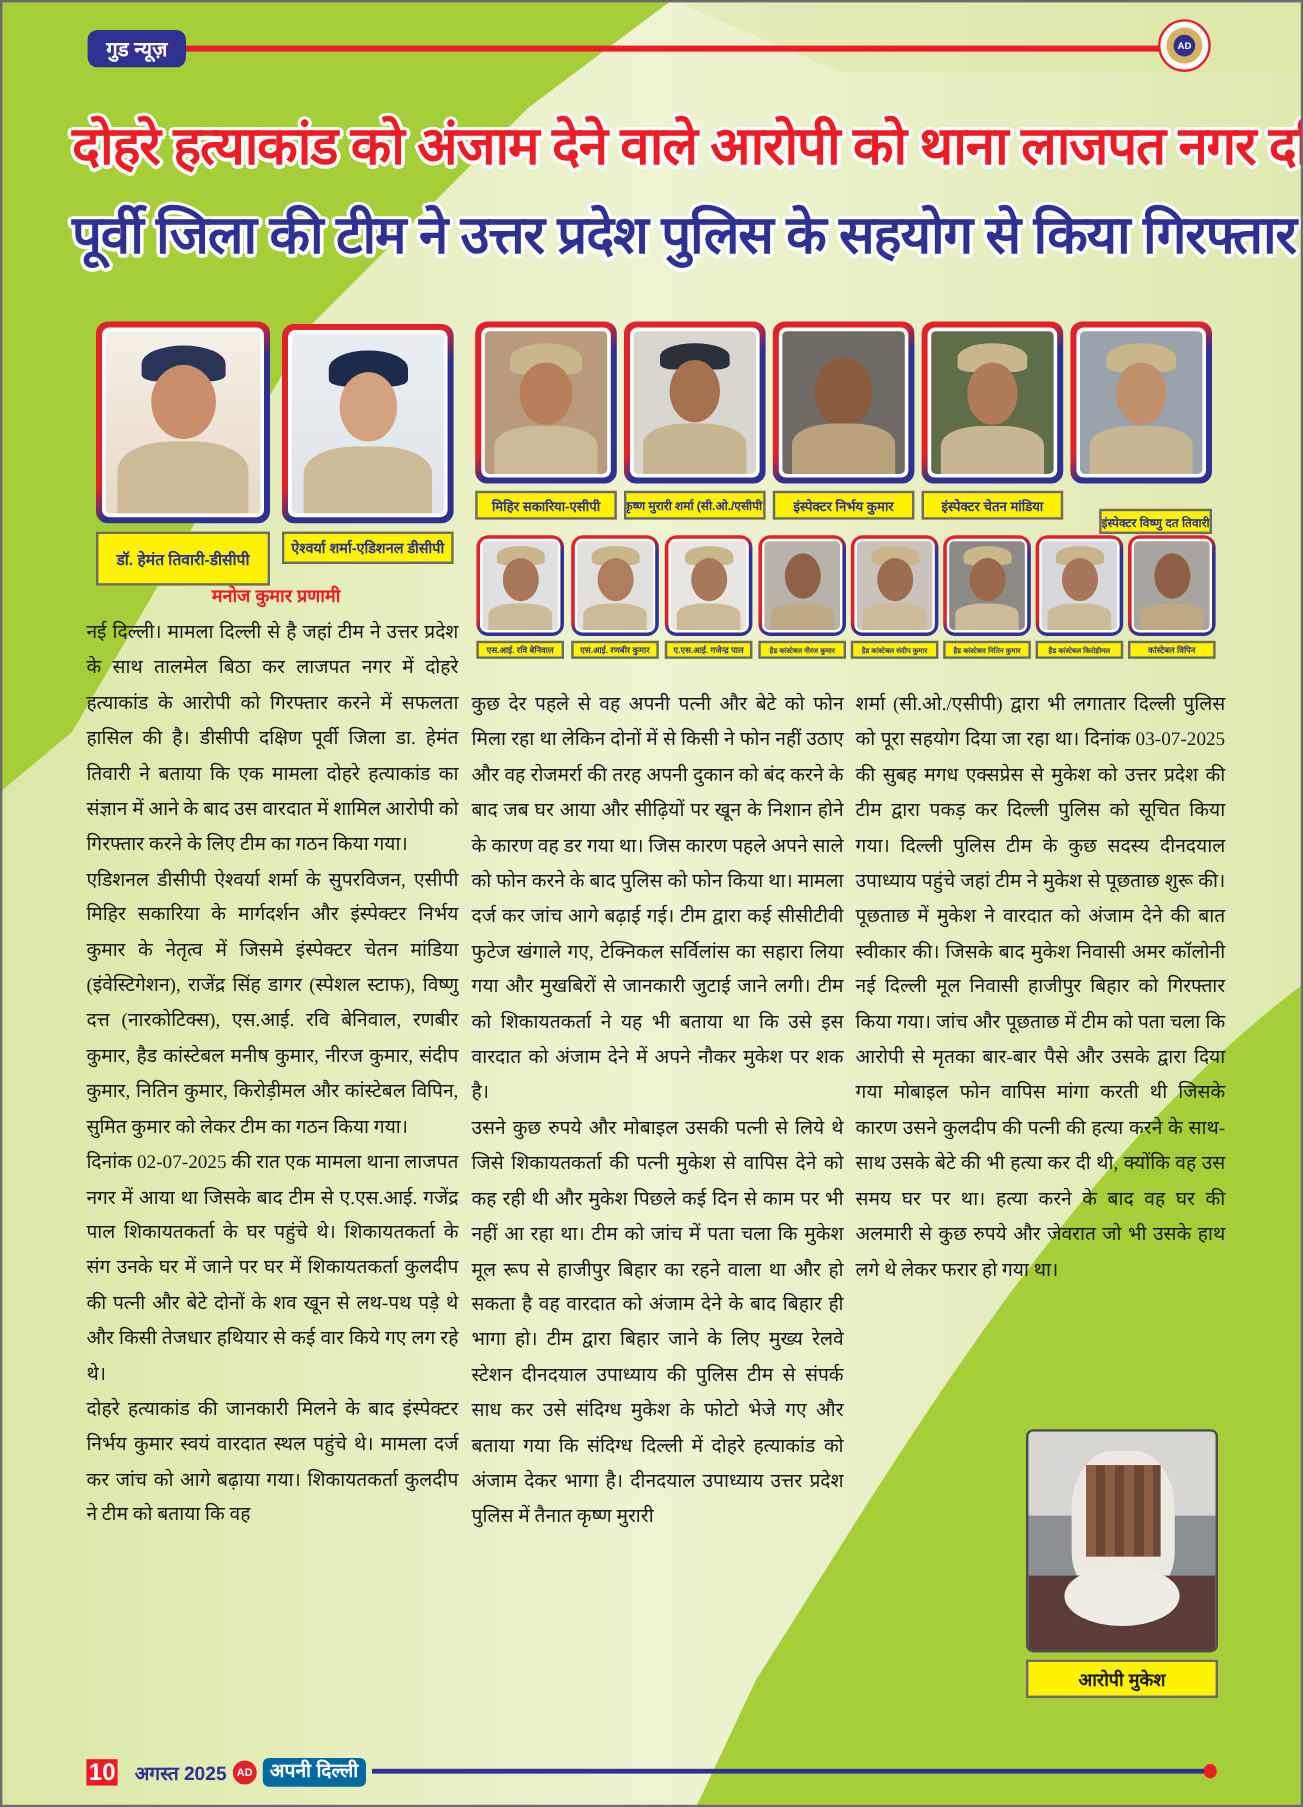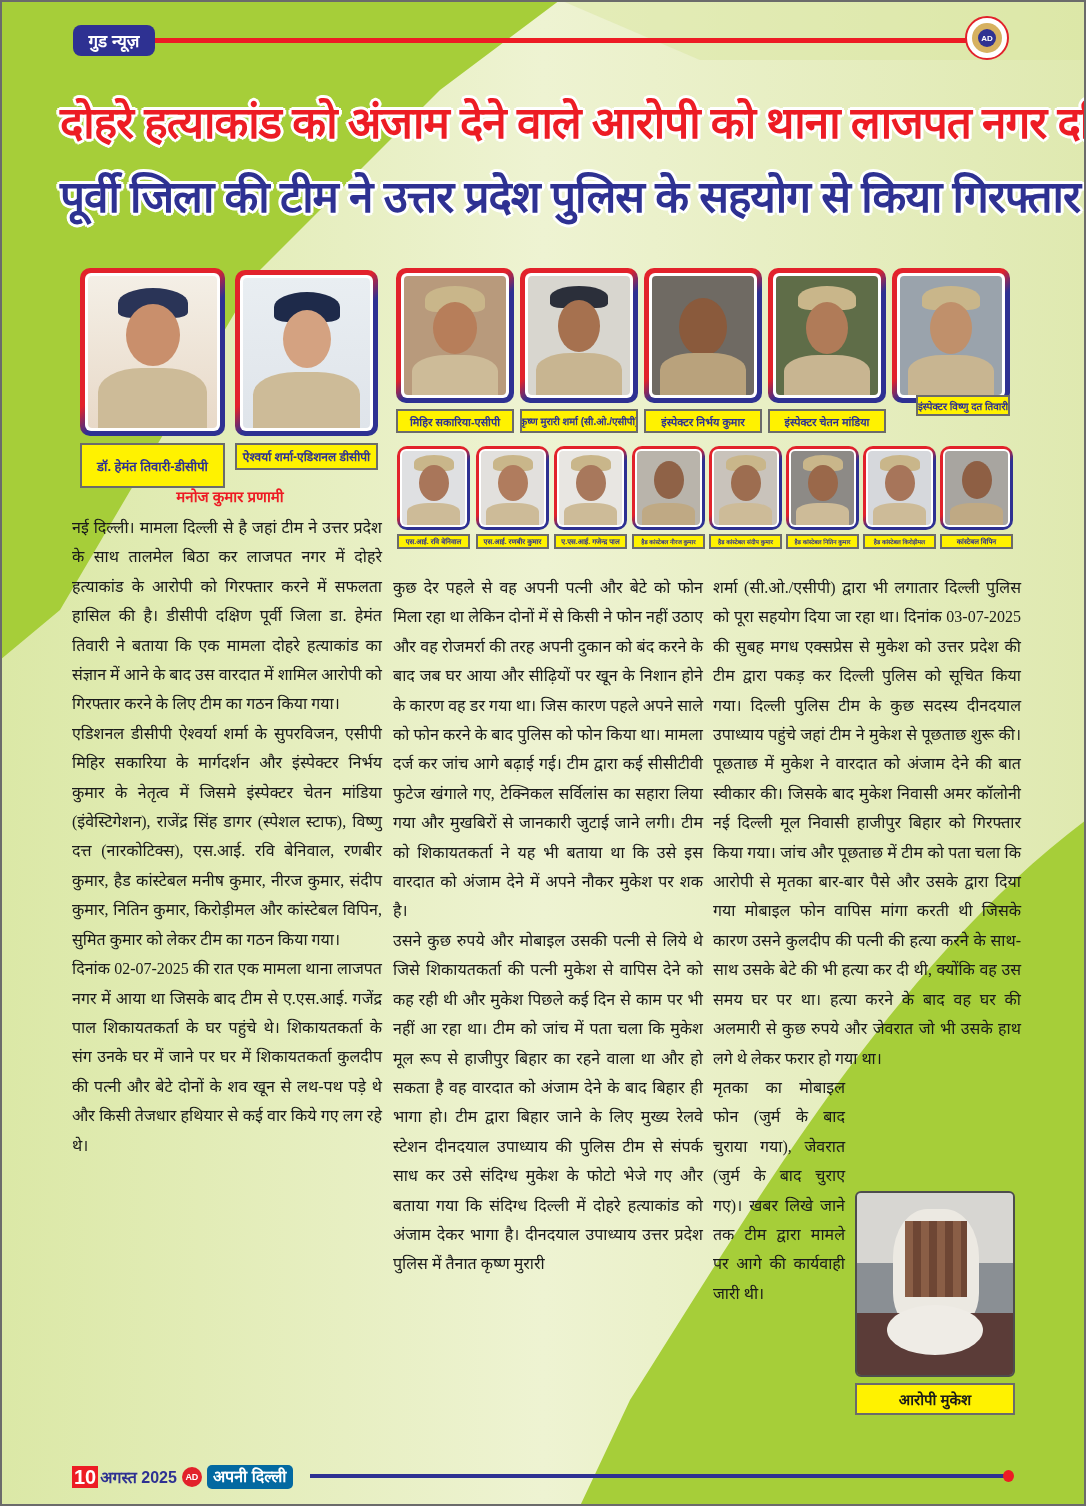--- a/index.html
+++ b/index.html
@@ -72,21 +72,21 @@
   .red-label { color: #ed1c24; font-weight: bold; }
   .wrap-text { width: 132px; text-align: justify; }
 
   .accused { position: absolute; left: 855px; top: 1191px; width: 160px; z-index: 3; }
   .accused .shot { width: 160px; height: 186px; border: 2px solid #4d4d4d; border-radius: 6px; background: #8a8f94; position: relative; overflow: hidden; }
   .accused .cap2 { margin-top: 6px; height: 32px; background: #fff200; border: 2px solid #6b6b6b; font-family: "Liberation Sans", sans-serif; font-weight: bold; color: #1a1a1a; font-size: 15px; display: flex; align-items: center; justify-content: center; }
 
   
   .footer { position: absolute; left: 72px; top: 1466px; height: 22px; z-index: 3; display: flex; align-items: center; font-family: "Liberation Sans", sans-serif; font-weight: bold; }
   .pg { background: #ed1c24; color: #fff; font-size: 20px; height: 22px; line-height: 22px; padding: 0 2px; }
-  .fdate { color: #2e3192; font-size: 16px; margin-left: 2px; }
+  .fdate { color: #2e3192; font-size: 16px; margin-left: 14px; }
   .flogo { width: 20px; height: 20px; border-radius: 50%; background: #e2222b; color: #fff; font-size: 9px; display: flex; align-items: center; justify-content: center; margin: 0 5px; }
   .fpub { background: #0369a1; color: #fff; font-size: 16px; height: 24px; line-height: 24px; padding: 0 6px; border-radius: 5px; }
   .footer-rule { position: absolute; left: 310px; top: 1474px; width: 700px; height: 4px; background: #2e3192; z-index: 2; }
   .footer-dot { position: absolute; left: 1003px; top: 1470px; width: 11px; height: 12px; border-radius: 50%; background: #ed1c24; z-index: 3; }
 </style>
 </head>
 <body>
 
 <div class="bg">
   <svg viewBox="0 0 1086 1506" preserveAspectRatio="none">
@@ -196,21 +196,21 @@
 <div class="photo" style="left:892px;top:268px;width:118px;height:166px;">
   <div class="frame" style="height:135px;">
       <div class="pic">
         <div class="pic-inner" style="background:#9aa3ac;">
     <div class="cap" style="top:10px;width:58px;height:24px;background:#c9b68a;"></div>
     <div class="head" style="top:26px;width:42px;height:52px;background:#c0906b;"></div>
     <div class="body" style="height:40px;background:#c8b591;"></div>
   </div>
       </div>
     </div>
-  <div class="caption" style="top:127px;height:21px;font-size:10px;margin-left:24px;">इंस्पेक्टर विष्णु दत तिवारी</div>
+  <div class="caption" style="top:156px;height:21px;font-size:10px;margin-left:24px;">इंस्पेक्टर विष्णु दत तिवारी</div>
 </div>
 
 <div class="photo" style="left:397px;top:446px;width:73px;height:103px;">
   <div class="frame" style="height:84px;padding:3px;">
       <div class="pic" style="padding:2px;">
         <div class="pic-inner" style="background:#dfe0e2;">
     <div class="cap" style="top:4px;width:40px;height:16px;background:#c9b68a;"></div>
     <div class="head" style="top:14px;width:30px;height:36px;background:#a9765a;"></div>
     <div class="body" style="height:22px;background:#cdbb98;"></div>
   </div>
@@ -300,30 +300,30 @@
     </div>
   <div class="caption" style="top:88px;height:15px;font-size:7px;">कांस्टेबल विपिन</div>
 </div>
 
 <div class="byline">मनोज कुमार प्रणामी</div>
 
 <div class="col col1">
   <p>नई दिल्ली। मामला दिल्ली से है जहां टीम ने उत्तर प्रदेश के साथ तालमेल बिठा कर लाजपत नगर में दोहरे हत्याकांड के आरोपी को गिरफ्तार करने में सफलता हासिल की है। डीसीपी दक्षिण पूर्वी जिला डा. हेमंत तिवारी ने बताया कि एक मामला दोहरे हत्याकांड का संज्ञान में आने के बाद उस वारदात में शामिल आरोपी को गिरफ्तार करने के लिए टीम का गठन किया गया।</p>
   <p>एडिशनल डीसीपी ऐश्वर्या शर्मा के सुपरविजन, एसीपी मिहिर सकारिया के मार्गदर्शन और इंस्पेक्टर निर्भय कुमार के नेतृत्व में जिसमे इंस्पेक्टर चेतन मांडिया (इंवेस्टिगेशन), राजेंद्र सिंह डागर (स्पेशल स्टाफ), विष्णु दत्त (नारकोटिक्स), एस.आई. रवि बेनिवाल, रणबीर कुमार, हैड कांस्टेबल मनीष कुमार, नीरज कुमार, संदीप कुमार, नितिन कुमार, किरोड़ीमल और कांस्टेबल विपिन, सुमित कुमार को लेकर टीम का गठन किया गया।</p>
   <p>दिनांक 02-07-2025 की रात एक मामला थाना लाजपत नगर में आया था जिसके बाद टीम से ए.एस.आई. गजेंद्र पाल शिकायतकर्ता के घर पहुंचे थे। शिकायतकर्ता के संग उनके घर में जाने पर घर में शिकायतकर्ता कुलदीप की पत्नी और बेटे दोनों के शव खून से लथ-पथ पड़े थे और किसी तेजधार हथियार से कई वार किये गए लग रहे थे।</p>
+  <p>दोहरे हत्याकांड की जानकारी मिलने के बाद इंस्पेक्टर निर्भय कुमार स्वयं वारदात स्थल पहुंचे थे। मामला दर्ज कर जांच को आगे बढ़ाया गया। शिकायतकर्ता कुलदीप ने टीम को बताया कि वह</p>
 </div>
 
 <div class="col col2">
   <p>कुछ देर पहले से वह अपनी पत्नी और बेटे को फोन मिला रहा था लेकिन दोनों में से किसी ने फोन नहीं उठाए और वह रोजमर्रा की तरह अपनी दुकान को बंद करने के बाद जब घर आया और सीढ़ियों पर खून के निशान होने के कारण वह डर गया था। जिस कारण पहले अपने साले को फोन करने के बाद पुलिस को फोन किया था। मामला दर्ज कर जांच आगे बढ़ाई गई। टीम द्वारा कई सीसीटीवी फुटेज खंगाले गए, टेक्निकल सर्विलांस का सहारा लिया गया और मुखबिरों से जानकारी जुटाई जाने लगी। टीम को शिकायतकर्ता ने यह भी बताया था कि उसे इस वारदात को अंजाम देने में अपने नौकर मुकेश पर शक है।</p>
   <p>उसने कुछ रुपये और मोबाइल उसकी पत्नी से लिये थे जिसे शिकायतकर्ता की पत्नी मुकेश से वापिस देने को कह रही थी और मुकेश पिछले कई दिन से काम पर भी नहीं आ रहा था। टीम को जांच में पता चला कि मुकेश मूल रूप से हाजीपुर बिहार का रहने वाला था और हो सकता है वह वारदात को अंजाम देने के बाद बिहार ही भागा हो। टीम द्वारा बिहार जाने के लिए  मुख्य रेलवे स्टेशन दीनदयाल उपाध्याय की पुलिस टीम से संपर्क साध कर उसे संदिग्ध मुकेश के फोटो भेजे गए और बताया गया कि संदिग्ध दिल्ली में दोहरे हत्याकांड को अंजाम देकर भागा है। दीनदयाल उपाध्याय उत्तर प्रदेश पुलिस में तैनात कृष्ण मुरारी</p>
 </div>
 
 <div class="col col3">
   <p>शर्मा (सी.ओ./एसीपी) द्वारा भी लगातार दिल्ली पुलिस को पूरा सहयोग दिया जा रहा था। दिनांक 03-07-2025 की सुबह मगध एक्सप्रेस से मुकेश को उत्तर प्रदेश की टीम द्वारा पकड़ कर दिल्ली पुलिस को सूचित किया गया। दिल्ली पुलिस टीम के कुछ सदस्य दीनदयाल उपाध्याय पहुंचे जहां टीम ने मुकेश से पूछताछ शुरू की। पूछताछ में मुकेश ने वारदात को अंजाम देने की बात स्वीकार की। जिसके बाद मुकेश निवासी अमर कॉलोनी नई दिल्ली मूल निवासी हाजीपुर बिहार को गिरफ्तार किया गया।  जांच और पूछताछ में टीम को पता चला कि आरोपी से मृतका बार-बार पैसे और उसके द्वारा दिया गया मोबाइल फोन वापिस मांगा करती थी जिसके कारण उसने कुलदीप की पत्नी की हत्या करने के साथ-साथ उसके बेटे की भी हत्या कर दी थी, क्योंकि वह उस समय घर पर था। हत्या करने के बाद वह घर की अलमारी से कुछ रुपये और जेवरात जो भी उसके हाथ लगे थे लेकर फरार हो गया था।</p>
-  <p class="wrap-text">मृतका का मोबाइल फोन (जुर्म के बाद चुराया गया), जेवरात (जुर्म के बाद चुराए गए)। खबर लिखे जाने तक टीम द्वारा मामले पर आगे की कार्यवाही जारी थी।</p>
 </div>
 
 <div class="accused">
   <div class="shot">
     <div style="position:absolute;left:0;top:0;right:0;height:70px;background:#d7d6d2;"></div>
     <div style="position:absolute;left:36px;top:16px;width:86px;height:120px;border-radius:40% 40% 30% 30%;background:#ece9e2;"></div>
     <div style="position:absolute;left:48px;top:28px;width:62px;height:76px;background:repeating-linear-gradient(90deg,#8a5e46 0 8px,#6e4634 8px 16px),#7a503c;"></div>
     <div style="position:absolute;left:0;right:0;bottom:0;height:62px;background:#5b3c38;"></div>
     <div style="position:absolute;left:30px;right:30px;bottom:20px;height:50px;border-radius:50%;background:#efece6;"></div>
   </div>

